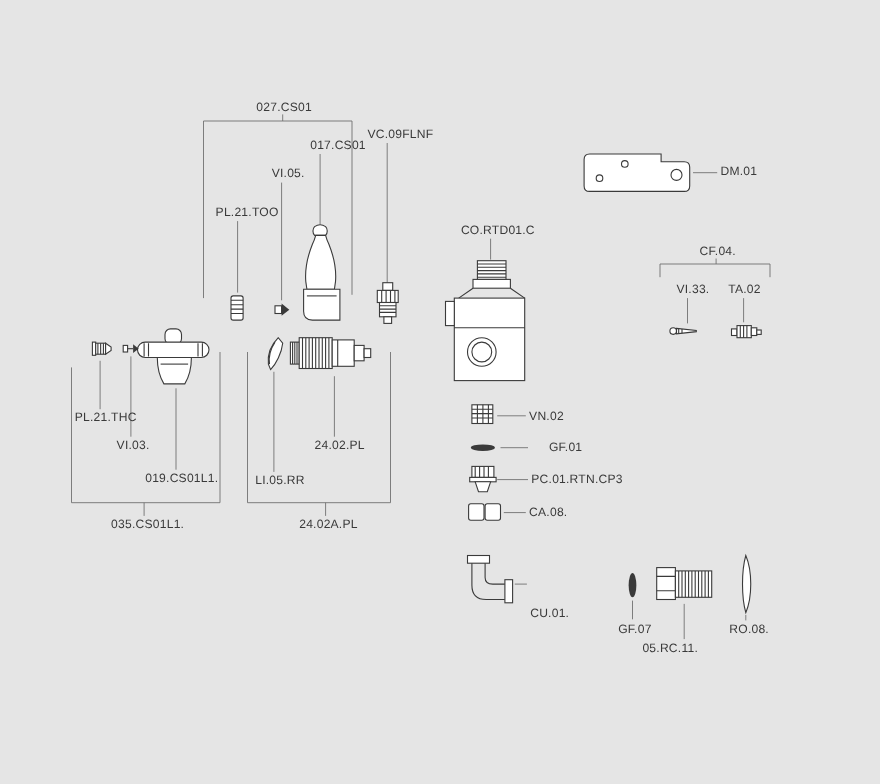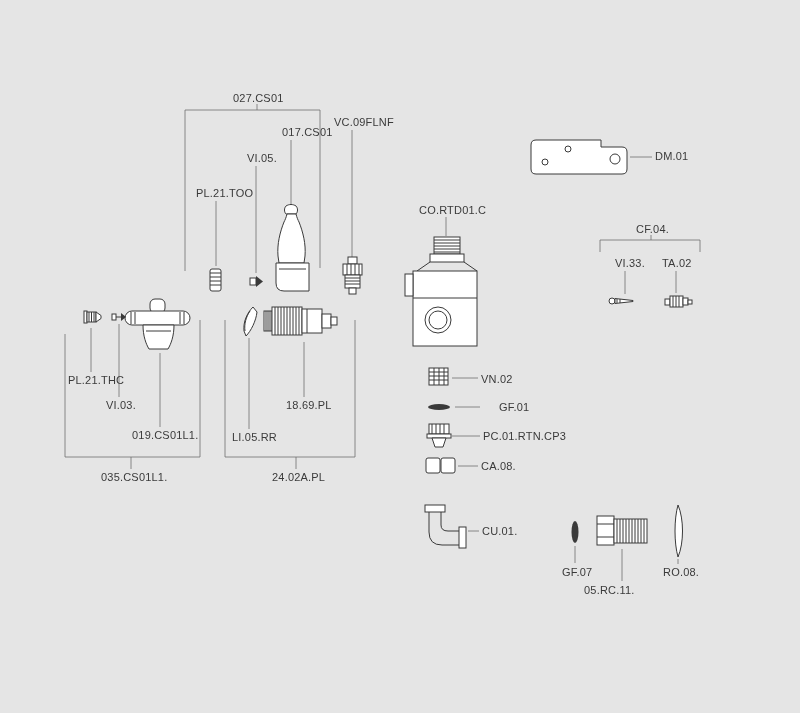--- a/index.html
+++ b/index.html
@@ -200,24 +200,24 @@
   <div class="label" style="left:655px;top:150px">DM.01</div>
   <div class="label" style="left:419px;top:204px">CO.RTD01.C</div>
   <div class="label" style="left:636px;top:223px">CF.04.</div>
   <div class="label" style="left:615px;top:257px">VI.33.</div>
   <div class="label" style="left:662px;top:257px">TA.02</div>
   <div class="label" style="left:68px;top:374px">PL.21.THC</div>
   <div class="label" style="left:106px;top:399px">VI.03.</div>
   <div class="label" style="left:132px;top:429px">019.CS01L1.</div>
   <div class="label" style="left:101px;top:471px">035.CS01L1.</div>
   <div class="label" style="left:232px;top:431px">LI.05.RR</div>
-  <div class="label" style="left:286px;top:399px">18.69.PL</div>
+  <div class="label" style="left:286px;top:399px">24.02.PL</div>
   <div class="label" style="left:272px;top:471px">24.02A.PL</div>
   <div class="label" style="left:481px;top:373px">VN.02</div>
   <div class="label" style="left:499px;top:401px">GF.01</div>
   <div class="label" style="left:483px;top:430px">PC.01.RTN.CP3</div>
   <div class="label" style="left:481px;top:460px">CA.08.</div>
-  <div class="label" style="left:482px;top:525px">CU.01.</div>
+  <div class="label" style="left:482px;top:552px">CU.01.</div>
   <div class="label" style="left:562px;top:566px">GF.07</div>
   <div class="label" style="left:584px;top:584px">05.RC.11.</div>
   <div class="label" style="left:663px;top:566px">RO.08.</div>
 
 </div>
 
 </body></html>

